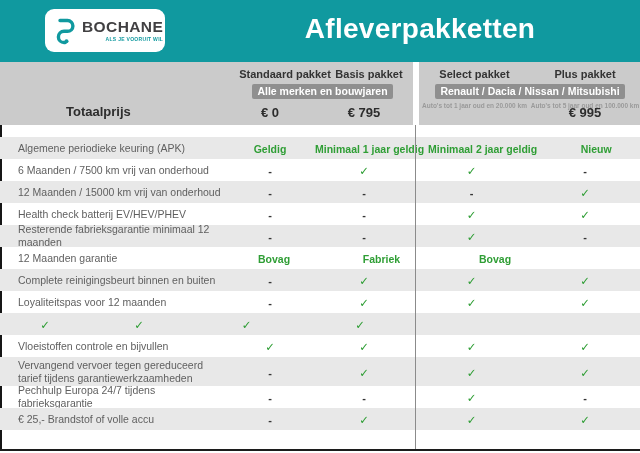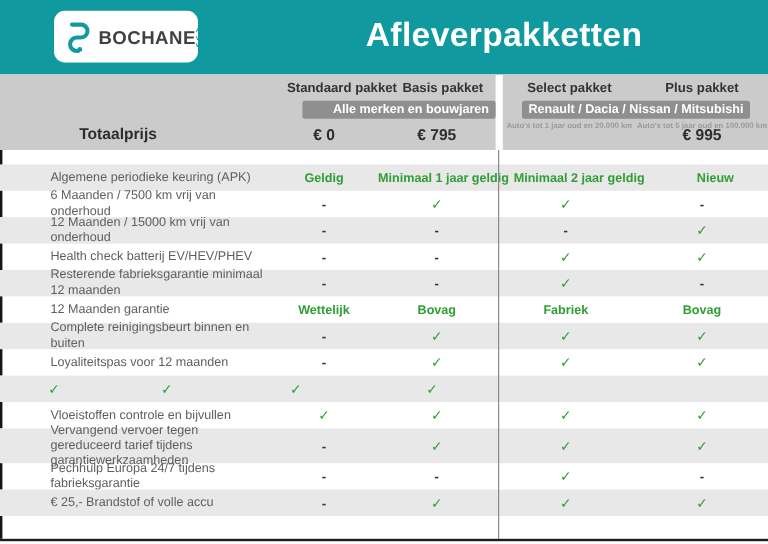--- a/index.html
+++ b/index.html
@@ -7,50 +7,50 @@
     --band:#cbcbcb; --rowgrey:#e8e8e8; --dark:#343434; --label:#5f5f5f;
   }
   html,body{margin:0;padding:0;background:#fff;}
   .page{position:relative;width:640px;height:453px;background:#fff;overflow:hidden;
         font-family:"Liberation Sans","DejaVu Sans",sans-serif;}
   
   .topbar{position:absolute;left:0;top:0;width:640px;height:62px;background:var(--teal);}
   .logo-box{position:absolute;left:45px;top:9px;width:120px;height:43px;background:#fff;
             border-radius:9px;display:flex;align-items:center;padding:0 8px;box-sizing:border-box;gap:4px;}
   .logo-mark{flex:0 0 auto;display:flex;}
-  .logo-text{display:flex;flex-direction:row;align-items:flex-end;}
+  .logo-text{display:flex;flex-direction:column;align-items:flex-end;}
   .brand{font-size:15.5px;font-weight:bold;color:#414042;letter-spacing:.4px;line-height:1;}
   .tagline{font-size:5px;font-weight:bold;color:var(--teal);letter-spacing:.3px;margin-top:2px;}
   .title{position:absolute;top:13px;left:50%;transform:translateX(-50%);margin-left:100px;
          color:#fff;font-size:28px;font-weight:bold;letter-spacing:.3px;white-space:nowrap;}
   
   .band-left,.band-right{position:absolute;top:62px;height:63px;background:var(--band);}
   .band-left{left:0;width:413px;}
   .band-right{left:419px;width:221px;}
   .pkg{position:absolute;top:6px;font-size:11px;font-weight:bold;color:#333;text-align:center;}
   .pkg.a{left:235px;width:100px;} .pkg.b{left:325px;width:88px;}
   .pkg.c{left:0;width:111px;}    .pkg.d{left:111px;width:110px;}
   .badge{position:absolute;top:22px;height:15px;background:var(--badge);color:#fff;
          font-size:10.5px;font-weight:bold;text-align:center;line-height:15px;border-radius:2px;
          white-space:nowrap;overflow:hidden;}
-  .badge.left{left:252px;width:141px;padding-left:20px;}
+  .badge.left{left:252px;width:141px;}
   .badge.right{left:16px;width:190px;}
   .subnote{position:absolute;top:40px;font-size:6.5px;font-weight:bold;color:#9a9a9a;text-align:center;}
   .subnote.c{left:0;width:111px;} .subnote.d{left:111px;width:110px;}
   .totals-label{position:absolute;left:42px;top:42px;font-size:13px;font-weight:bold;color:#2d2d2d;margin-left:24px;}
   .price{position:absolute;top:43px;font-size:13px;font-weight:bold;color:#2d2d2d;text-align:center;}
   .price.p0{left:225px;width:90px;} .price.p1{left:315px;width:98px;}
   .price.p2{left:0;width:111px;}    .price.p3{left:111px;width:110px;}
   
   .table{position:absolute;left:0;top:137px;width:640px;}
   .row{display:flex;align-items:center;height:22px;position:relative;}
   .row.tall{height:29px;}
   .row.grey{background:var(--rowgrey);}
   .row.white::before{content:"";position:absolute;left:0;top:0;bottom:0;width:2px;background:#161616;}
-  .rlabel{flex:0 0 225px;box-sizing:border-box;padding-left:42px;font-size:10.5px;
+  .rlabel{flex:0 0 225px;box-sizing:border-box;padding-left:18px;font-size:10.5px;
           color:var(--label);line-height:1.2;}
   .cell{text-align:center;box-sizing:border-box;}
   .c0{flex:0 0 90px;} .c1{flex:0 0 98px;} .c2{flex:0 0 117px;} .c3{flex:0 0 110px;}
   .check{color:var(--green);font-size:11.5px;}
   .dash{color:var(--dark);font-weight:bold;font-size:11px;}
   .val{color:var(--green);font-weight:bold;font-size:10.5px;white-space:nowrap;}
   
   .vdivider{position:absolute;left:415px;top:125px;width:1px;height:325px;background:#8b8b8b;}
   .edge-gap{position:absolute;left:0;top:125px;width:2px;height:12px;background:#161616;}
   .edge-bottom{position:absolute;left:0;top:430px;width:2px;height:19px;background:#161616;}
@@ -126,21 +126,20 @@
       </div>
       <div class="row grey">
         <div class="rlabel">Resterende fabrieksgarantie minimaal 12 maanden</div>
         <div class="cell c0"><span class="dash">-</span></div>
         <div class="cell c1"><span class="dash">-</span></div>
         <div class="cell c2"><span class="check">✓</span></div>
         <div class="cell c3"><span class="dash">-</span></div>
       </div>
       <div class="row white">
         <div class="rlabel">12 Maanden  garantie</div>
-        <div class="cell c0"><span class="val">Wettelijk</span></div>
         <div class="cell c1"><span class="val">Bovag</span></div>
         <div class="cell c2"><span class="val">Fabriek</span></div>
         <div class="cell c3"><span class="val">Bovag</span></div>
       </div>
       <div class="row grey">
         <div class="rlabel">Complete reinigingsbeurt binnen en buiten</div>
         <div class="cell c0"><span class="dash">-</span></div>
         <div class="cell c1"><span class="check">✓</span></div>
         <div class="cell c2"><span class="check">✓</span></div>
         <div class="cell c3"><span class="check">✓</span></div>

